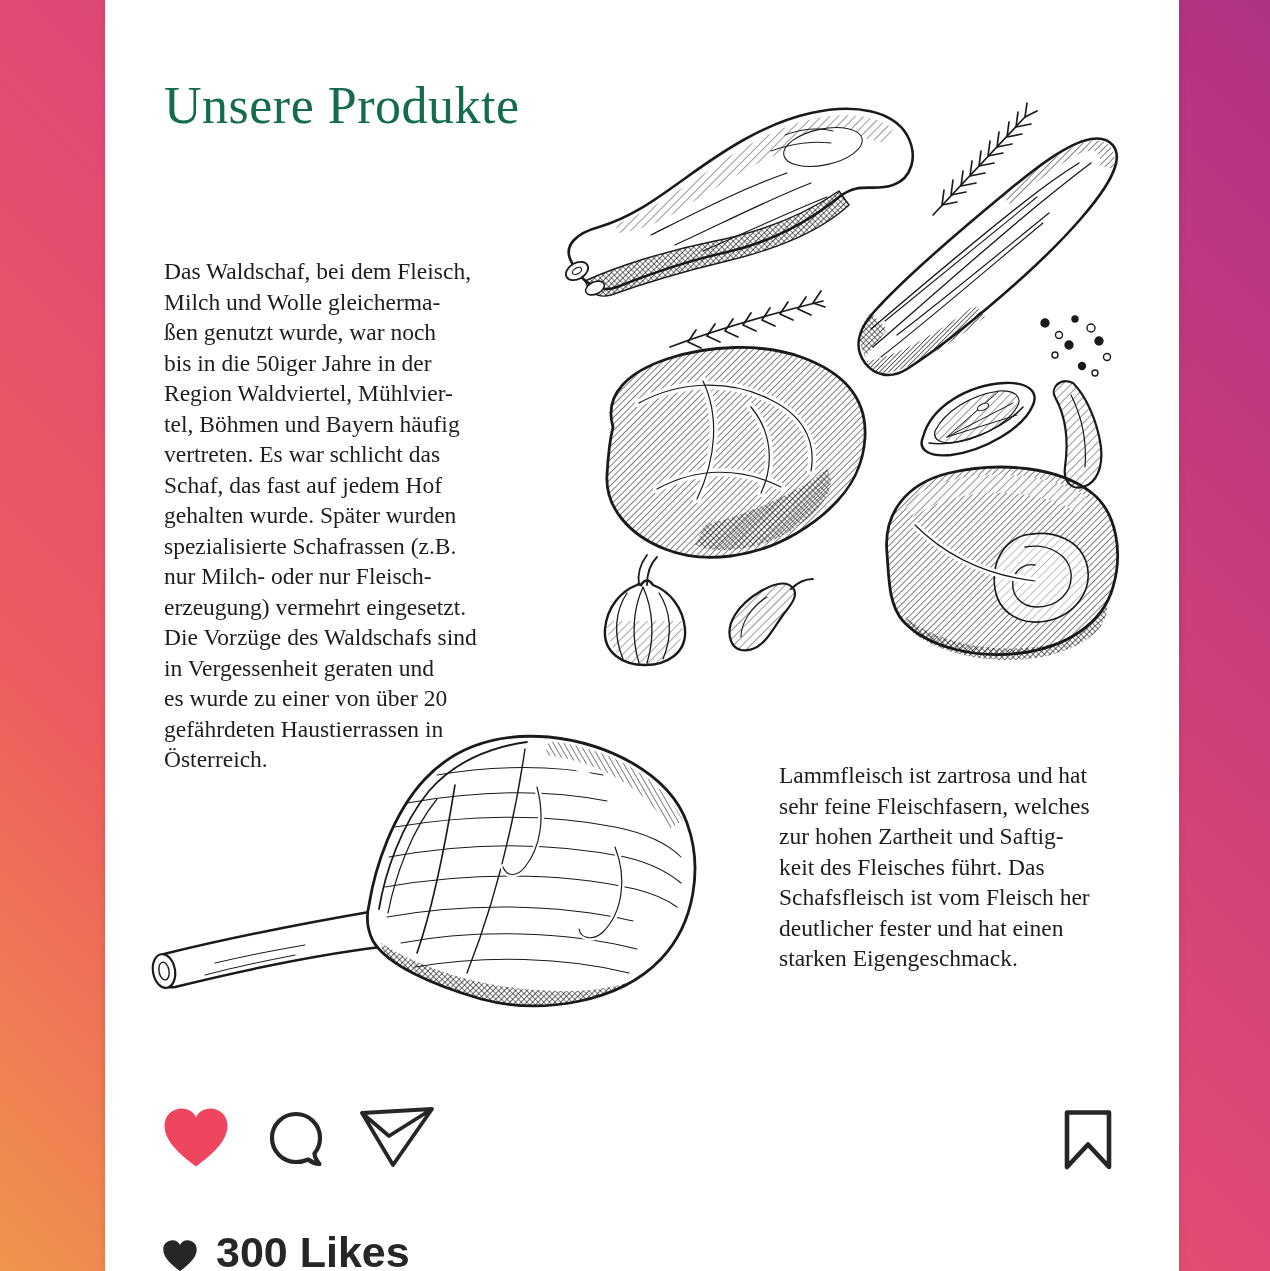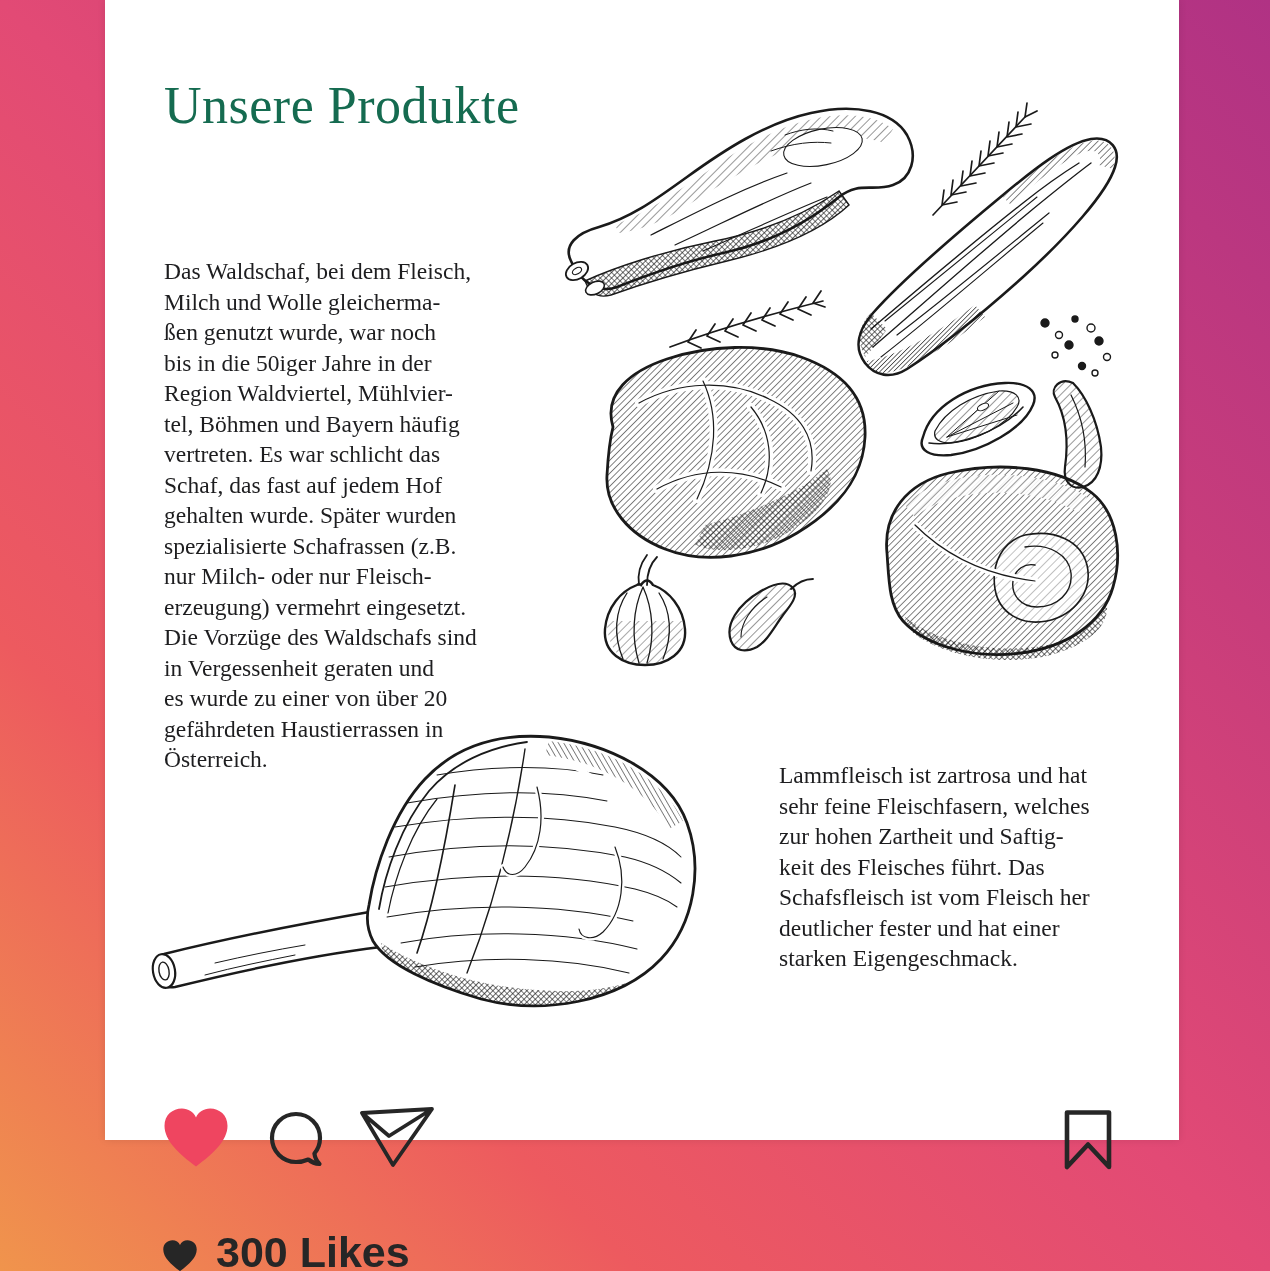--- a/index.html
+++ b/index.html
@@ -10,21 +10,21 @@
     --card:#FFFFFF;
   }
   *{margin:0;padding:0;box-sizing:border-box;}
   html,body{width:1270px;height:1271px;overflow:hidden;}
   body{
     font-family:"Liberation Serif","DejaVu Serif",serif;
     background:linear-gradient(45deg,#F0944C 0%,#ED5A5F 25%,#E24A75 50%,#C83D7B 75%,#B03284 100%);
     position:relative;
   }
   .card{
-    position:absolute;left:105px;top:0;width:1074px;height:1140px;
+    position:absolute;left:105px;top:0;width:1074px;height:1271px;
     background:var(--card);
     box-shadow:0 0 8px rgba(0,0,0,.10);
   }
   .title{
     position:absolute;left:59px;top:76px;
     font-size:52px;font-weight:400;color:var(--green);
     letter-spacing:.5px;white-space:nowrap;
   }
   .para{
     position:absolute;color:var(--text);
@@ -254,21 +254,21 @@
         <path d="M430,40 C450,50 468,66 480,88" stroke="#fff" stroke-width="5" fill="none" stroke-linecap="round"></path>
       </g>
     </svg>
   </figure>
 
   <p class="para para-2">Lammfleisch ist zartrosa und hat
 sehr feine Fleischfasern, welches
 zur hohen Zartheit und Saftig-
 keit des Fleisches führt. Das
 Schafsfleisch ist vom Fleisch her
-deutlicher fester und hat einer
+deutlicher fester und hat einen
 starken Eigengeschmack.</p>
 
   <div class="actions">
     <button class="btn-like" aria-label="Like">
       <svg viewBox="0 0 70 64">
         <path d="M35 60.5 C17.5 47.5 3.5 34.5 3.5 19.8 C3.5 9 11.6 2.5 20.9 2.5 C27.2 2.5 32.8 6.2 35 11.5 C37.2 6.2 42.8 2.5 49.1 2.5 C58.4 2.5 66.5 9 66.5 19.8 C66.5 34.5 52.5 47.5 35 60.5 Z" fill="#EF4560"></path>
       </svg>
     </button>
     <button class="btn-comment" aria-label="Comment">
       <svg viewBox="0 0 58 58">

